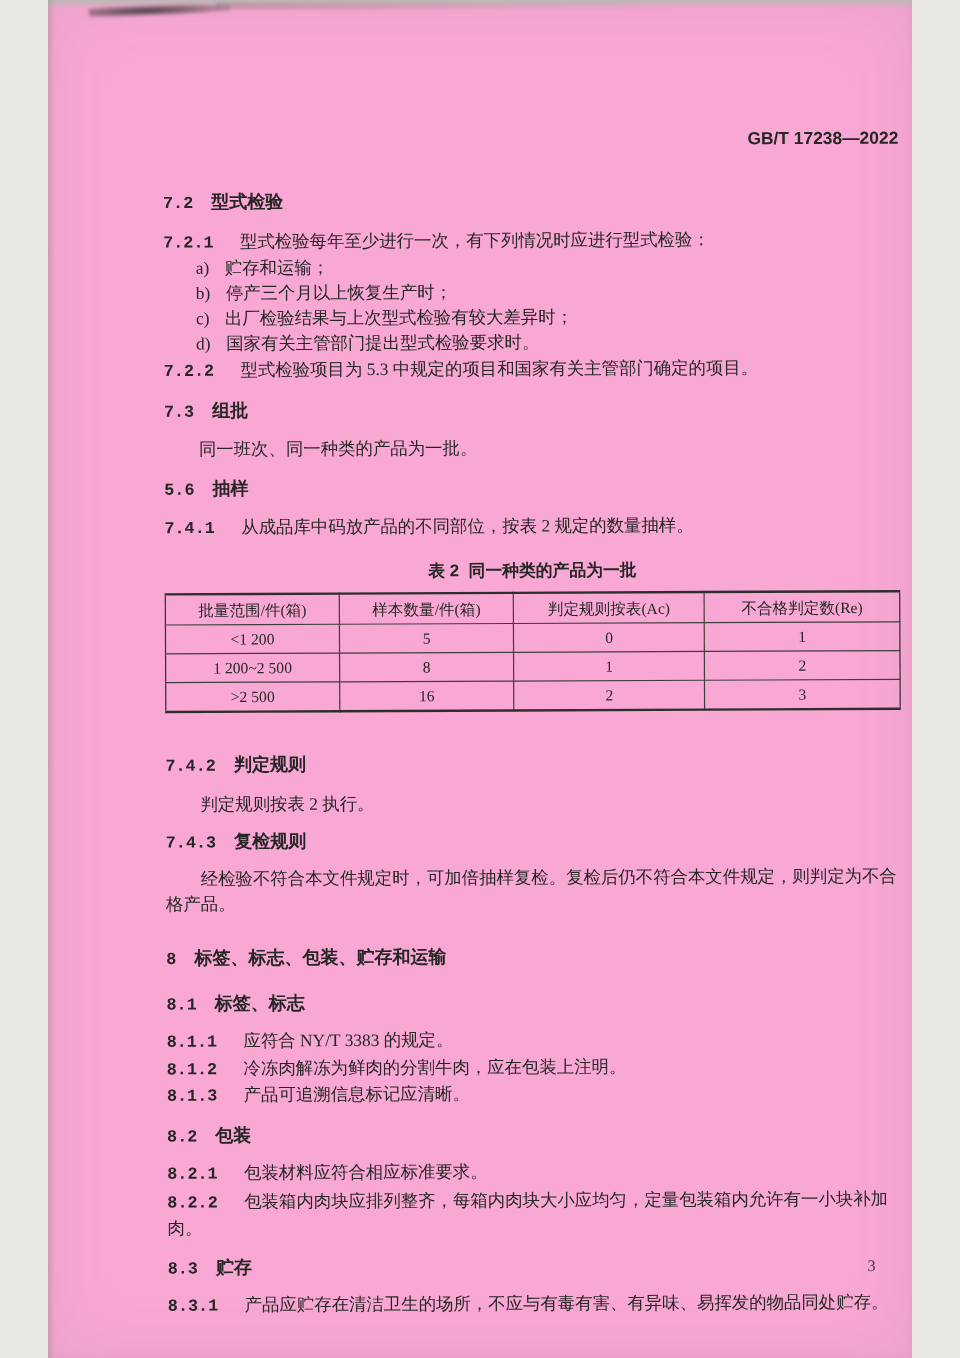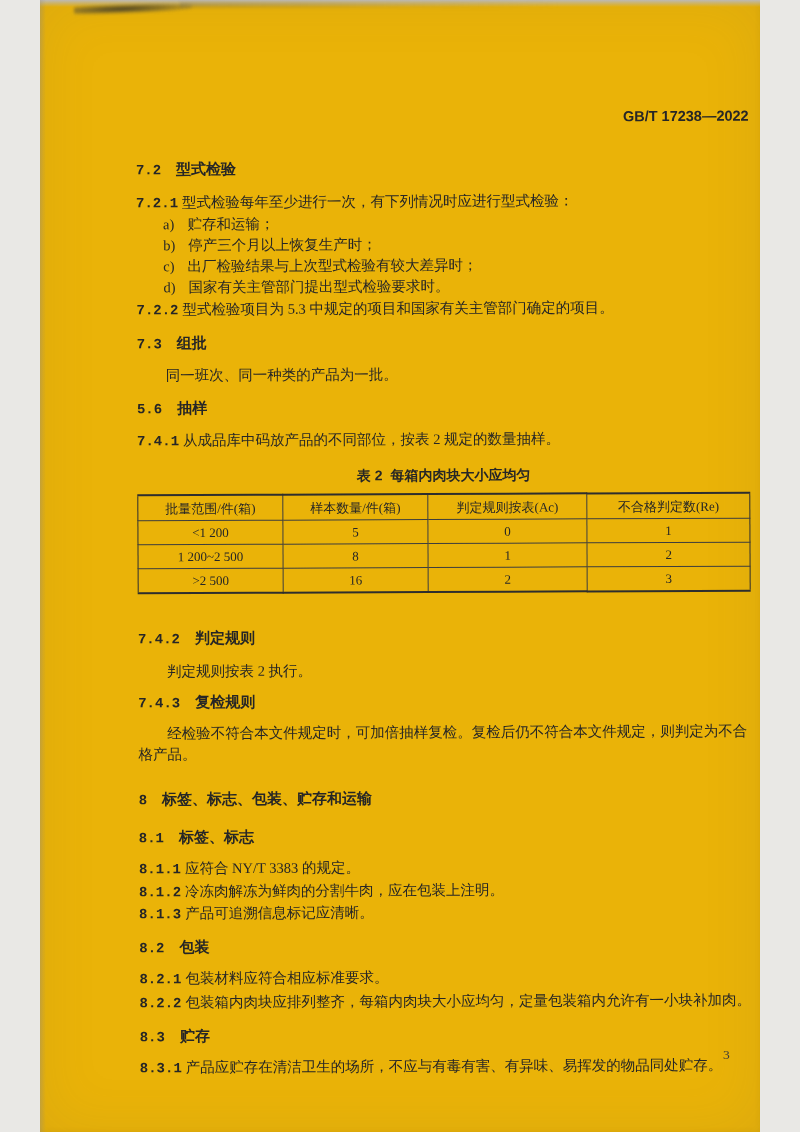--- a/index.html
+++ b/index.html
@@ -1,20 +1,20 @@
 <!DOCTYPE html>
 <html><head>
 <meta charset="utf-8">
 <style>
   html,body{margin:0;padding:0;background:#e9e8e5;}
   .page{
     position:relative;
     width:720px;height:1132px;
     margin:0 auto;
-    background:#eab308;
+    background:#f9a8d4;
     overflow:hidden;
     color:#262626;
     box-shadow:inset 0 0 60px rgba(90,85,75,.10), inset 0 0 6px rgba(0,0,0,.06);
     font-family:"Liberation Serif", serif;
   }
   .edge-top{position:absolute;top:0;left:0;right:0;height:7px;
     background:linear-gradient(#bdbab5,rgba(189,186,181,0));}
   .edge-left{position:absolute;top:0;left:0;bottom:0;width:6px;
     background:linear-gradient(90deg,rgba(150,146,140,.35),rgba(150,146,140,0));}
   .smudge{position:absolute;top:4px;left:34px;width:118px;height:9px;
@@ -30,21 +30,21 @@
     font-size:14.5px;line-height:21px;
   }
   .hdr{margin-top:108px;text-align:right;
     font-family:"Liberation Sans", sans-serif;font-weight:bold;font-size:14.5px;line-height:18px;}
 
   .clause-h{font-family:"Liberation Sans", sans-serif;font-weight:bold;
     font-size:15px;line-height:20px;}
   .clause-h .num{margin-right:15px;}
 
   .num{font-family:Liberation Mono, monospace;font-weight:bold;font-size:14px;}
-  .clause-p .num{margin-right:4px;}
+  .clause-p .num{margin-right:22px;}
   .clause-p{line-height:21px;}
   .indent-p{text-indent:2em;line-height:21px;}
   .li{padding-left:27px;line-height:21px;}
   .li .lbl{font-family:"Liberation Serif", serif;margin-right:13px;}
 
   .tbl-caption{margin-top:14px;text-align:center;
     font-family:"Liberation Sans", sans-serif;font-weight:bold;font-size:14px;line-height:20px;}
   .tbl-caption .cap-label{margin-right:8px;}
 
   table.t2{width:100%;border-collapse:collapse;margin-top:8px;
@@ -106,21 +106,21 @@
 
     <div class="clause-h" style="margin-top:12px;">
       <span class="num">5.6</span><span>抽样</span>
     </div>
 
     <div class="clause-p" style="margin-top:11px;">
       <span class="num">7.4.1</span><span>从成品库中码放产品的不同部位，按表 2 规定的数量抽样。</span>
     </div>
 
     <div class="tbl-caption">
-      <span class="cap-label">表 2</span><span>每箱内肉块大小应均匀</span>
+      <span class="cap-label">表 2</span><span>同一种类的产品为一批</span>
     </div>
 
     <table class="t2">
       <colgroup>
         <col style="width:23.7%">
           <col style="width:23.7%">
           <col style="width:26%">
           <col style="width:26.6%">
       </colgroup>
       <tbody>

